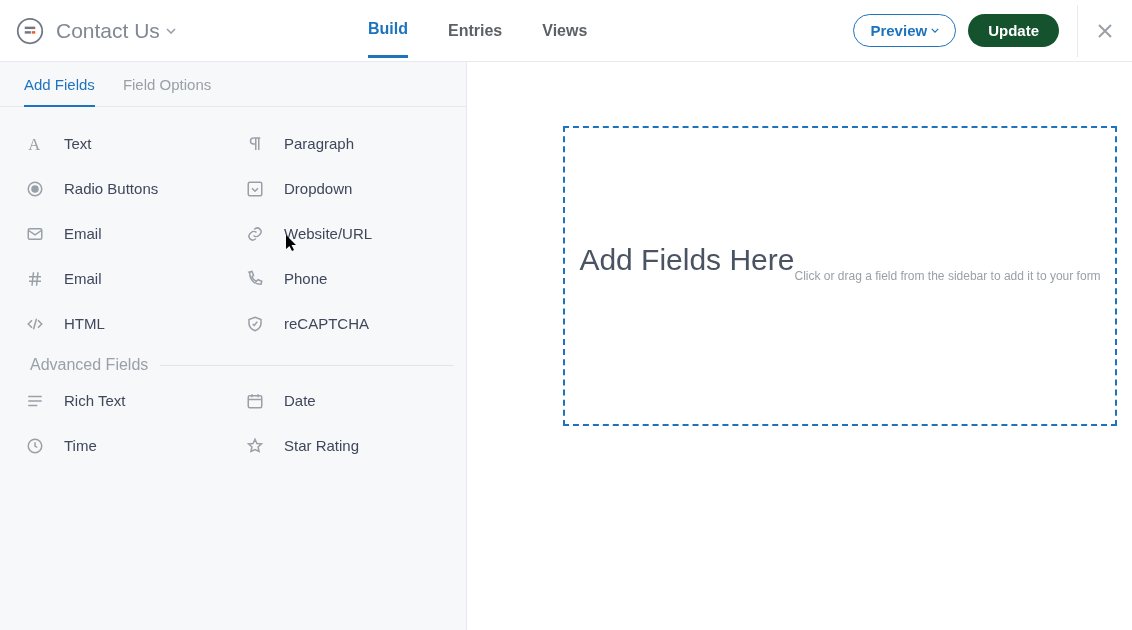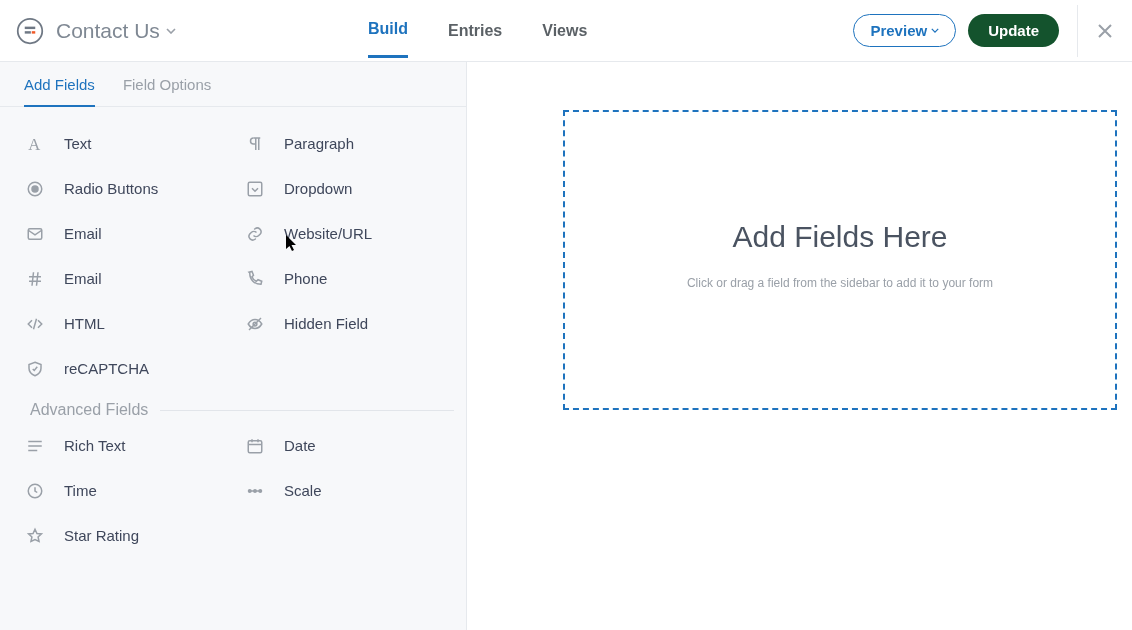--- a/index.html
+++ b/index.html
@@ -175,26 +175,25 @@
     background: #e2e5ea;
   }
   
   .canvas {
     flex: 1;
     position: relative;
   }
   .dropzone {
     position: absolute;
     left: 96px;
-    top: 48px;
+    top: 64px;
     width: 554px;
     height: 300px;
     border: 2px dashed #1e73be;
     display: flex;
-    flex-direction: column;
     align-items: center;
     justify-content: center;
   }
   .dropzone h2 {
     font-size: 30px;
     font-weight: 400;
     color: #4a5361;
     margin-bottom: 22px;
     margin-top: -10px;
   }
@@ -350,30 +349,20 @@
 
         <div class="field-item">
           <span class="ic">
             <svg viewBox="0 0 24 24" width="20" height="18" fill="none" stroke="#9aa0a8" stroke-width="2">
                 <path d="M8 7l-5 5 5 5M16 7l5 5-5 5M14 5l-4 14"></path>
               </svg>
           </span>
           <span class="lbl">HTML</span>
         </div>
 
-        <div class="field-item">
-          <span class="ic">
-            <svg viewBox="0 0 24 24" width="20" height="18" fill="none" stroke="#9aa0a8" stroke-width="2">
-                <path d="M3 12s3.5-6 9-6 9 6 9 6-3.5 6-9 6-9-6-9-6z"></path>
-                <circle cx="12" cy="12" r="2.5"></circle>
-                <path d="M4 20L20 4"></path>
-              </svg>
-          </span>
-          <span class="lbl">Hidden Field</span>
-        </div>
 
 
         <div class="field-item">
           <span class="ic">
             <svg viewBox="0 0 24 24" width="18" height="18" fill="none" stroke="#9aa0a8" stroke-width="2">
                 <path d="M12 3l8 3v5c0 5-3 8-8 10-5-2-8-5-8-10V6l8-3z"></path>
                 <path d="M9 12l2 2 4-5"></path>
               </svg>
           </span>
           <span class="lbl">reCAPTCHA</span>
@@ -411,31 +400,20 @@
         <div class="field-item">
           <span class="ic">
             <svg viewBox="0 0 24 24" width="18" height="18" fill="none" stroke="#9aa0a8" stroke-width="2">
                 <circle cx="12" cy="12" r="9"></circle>
                 <path d="M12 7v5l3 2"></path>
               </svg>
           </span>
           <span class="lbl">Time</span>
         </div>
 
-        <div class="field-item">
-          <span class="ic">
-            <svg viewBox="0 0 24 24" width="20" height="18" fill="none" stroke="#9aa0a8" stroke-width="2.2">
-                <circle cx="5" cy="12" r="1.6" fill="#9aa0a8"></circle>
-                <circle cx="12" cy="12" r="1.6" fill="#9aa0a8"></circle>
-                <circle cx="19" cy="12" r="1.6" fill="#9aa0a8"></circle>
-                <path d="M6.5 12h4M13.5 12h4"></path>
-              </svg>
-          </span>
-          <span class="lbl">Scale</span>
-        </div>
 
         <div class="field-item">
           <span class="ic">
             <svg viewBox="0 0 24 24" width="18" height="18" fill="none" stroke="#9aa0a8" stroke-width="2">
                 <path d="M12 3l2.6 5.6 6 .6-4.5 4.1 1.3 6L12 16.8 6.6 19.3l1.3-6L3.4 9.2l6-.6L12 3z"></path>
               </svg>
           </span>
           <span class="lbl">Star Rating</span>
         </div>
       </div>

